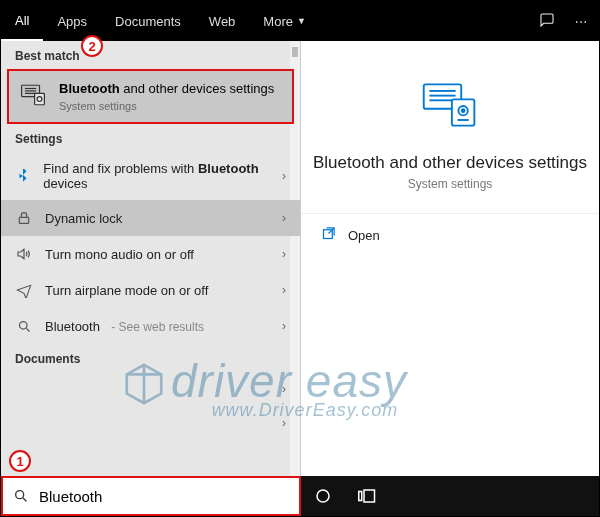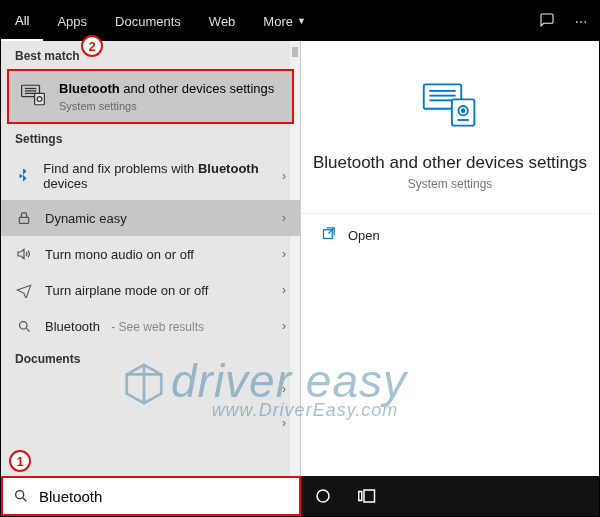--- a/index.html
+++ b/index.html
@@ -131,21 +131,21 @@
       <span class="chev-r">›</span>
     </div>
 
     <div class="item highlight">
       <span class="iico">
         <svg viewBox="0 0 24 24" width="16" height="16" fill="none" stroke="currentColor" stroke-width="1.8">
             <rect x="5" y="11" width="14" height="9" rx="1"></rect>
             <path d="M8 11V8a4 4 0 0 1 8 0v3"></path>
           </svg>
       </span>
-      <span>Dynamic easy</span>
+      <span>Dynamic lock</span>
       <span class="chev-r">›</span>
     </div>
 
     <div class="item">
       <span class="iico">
         <svg viewBox="0 0 24 24" width="16" height="16" fill="none" stroke="currentColor" stroke-width="1.8">
             <polygon points="3,9 7,9 12,5 12,19 7,15 3,15"></polygon>
             <path d="M15 9a4 4 0 0 1 0 6"></path>
             <path d="M18 7a8 8 0 0 1 0 10"></path>
           </svg>

